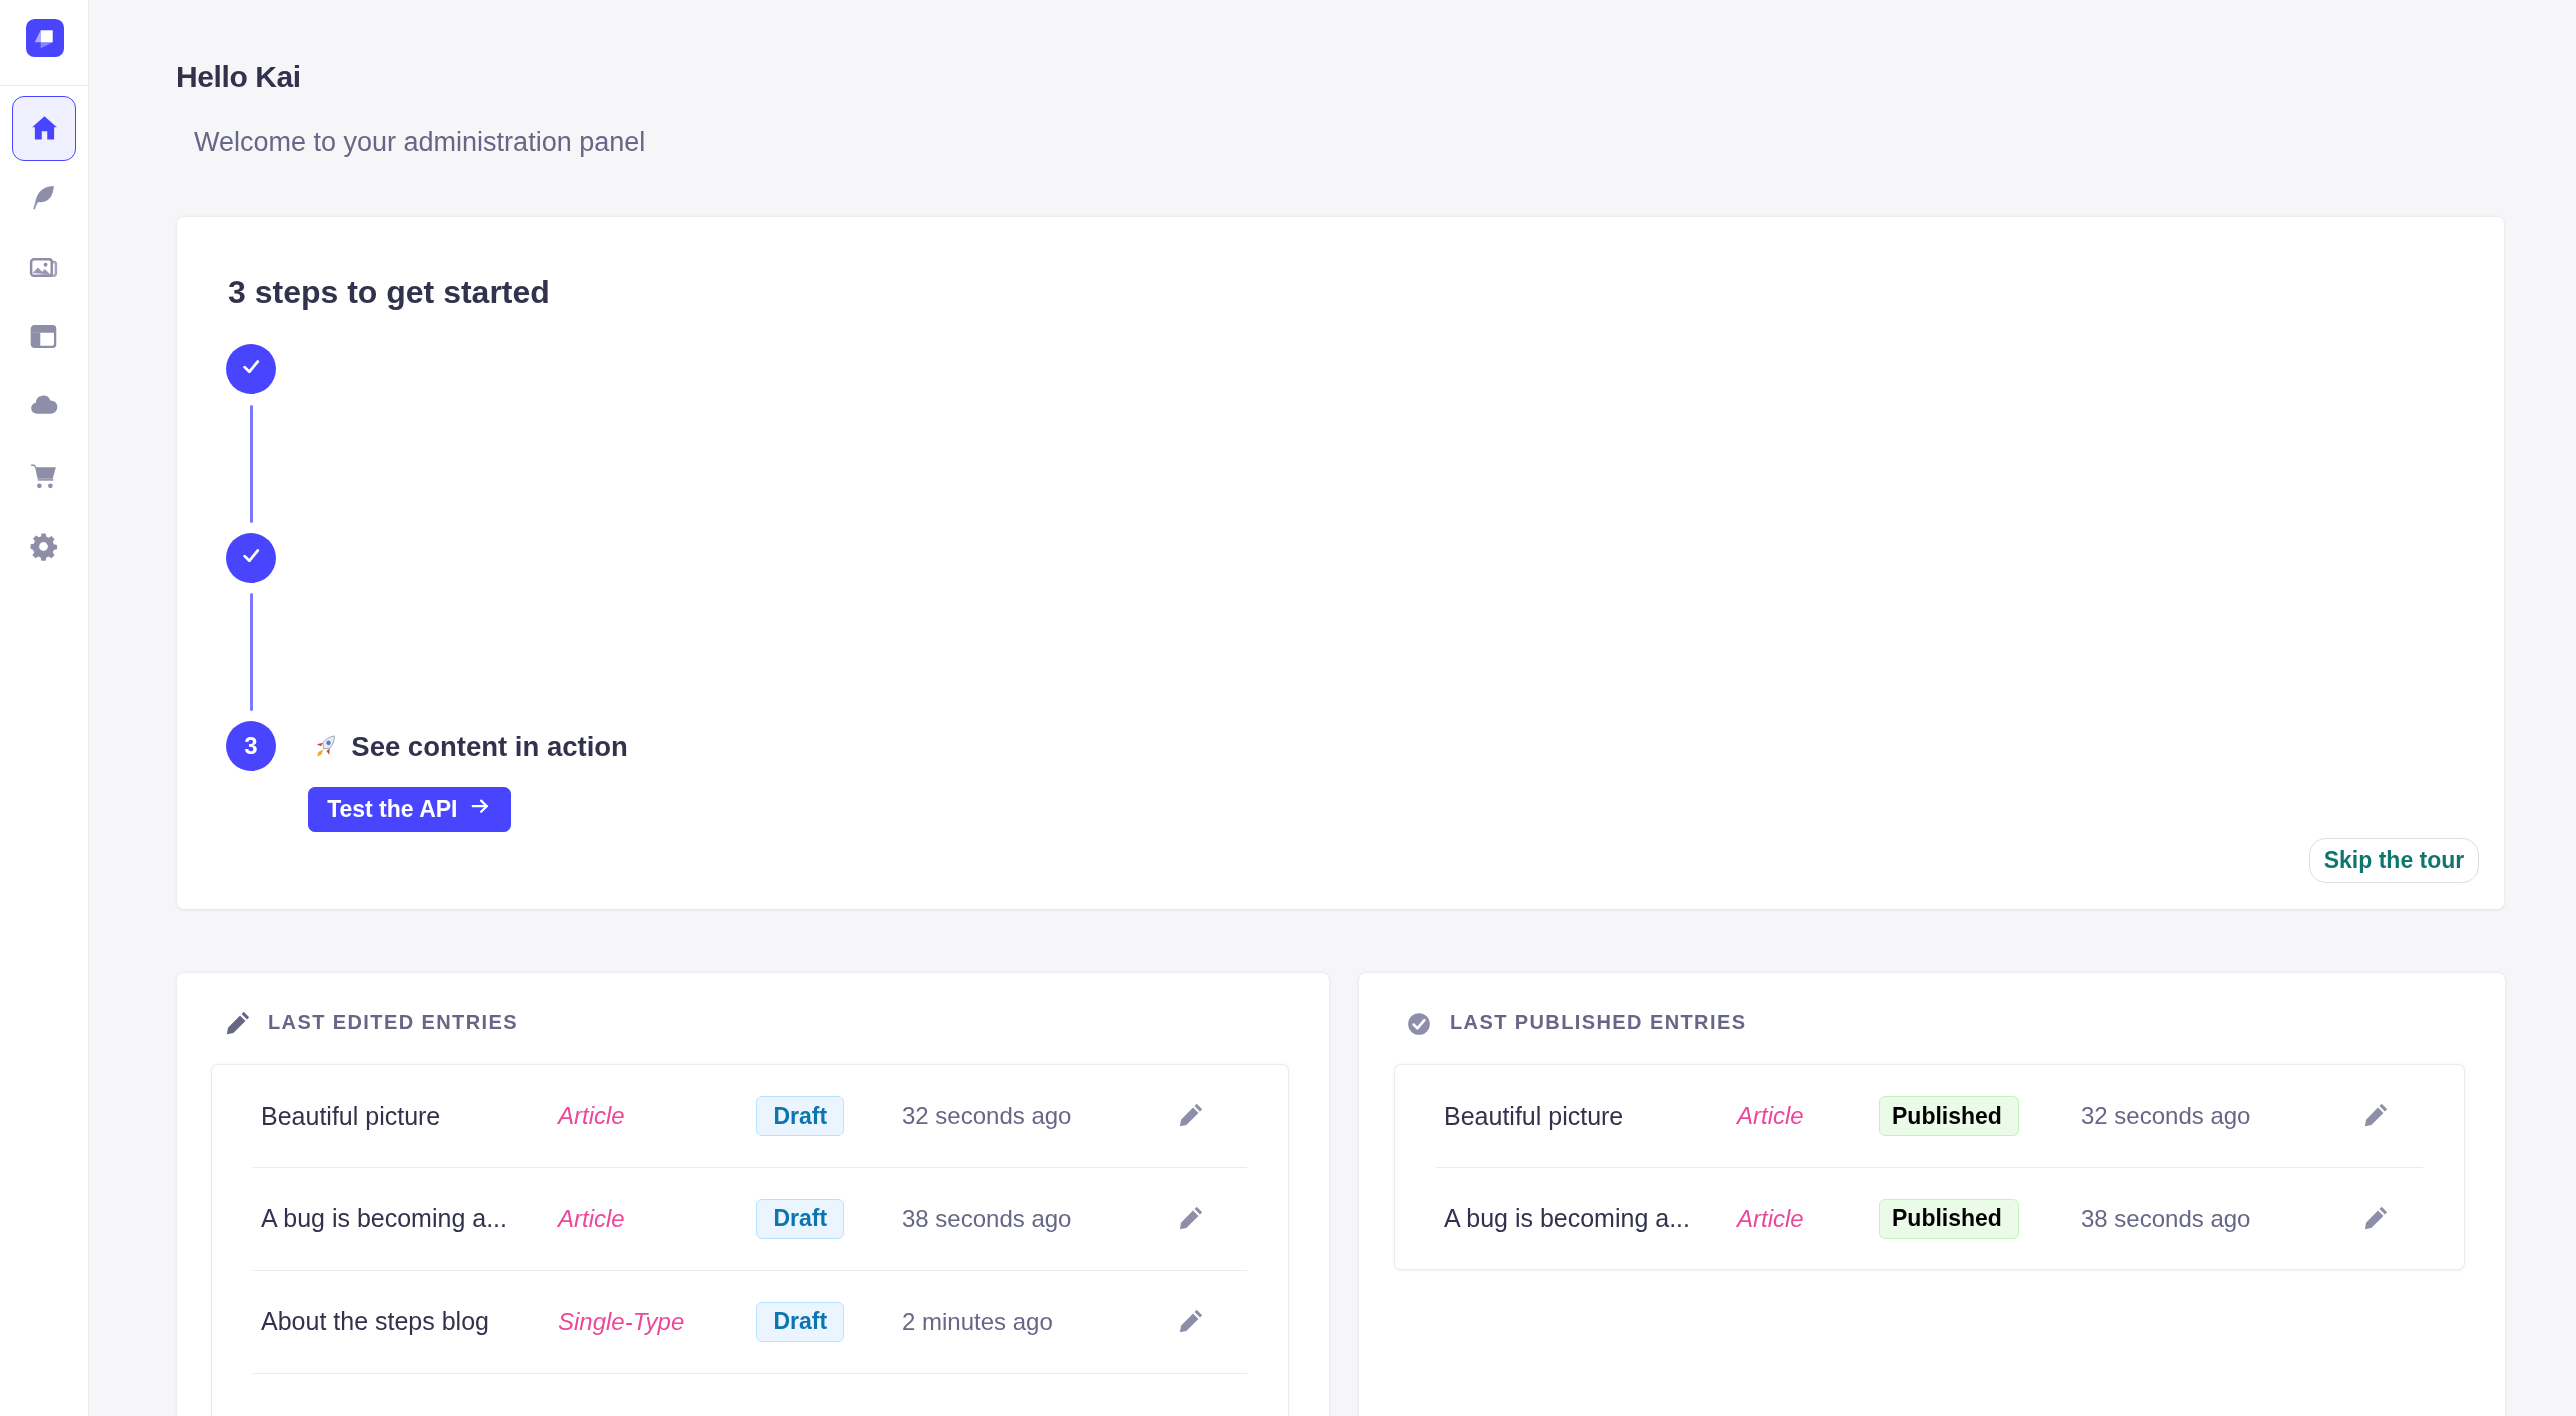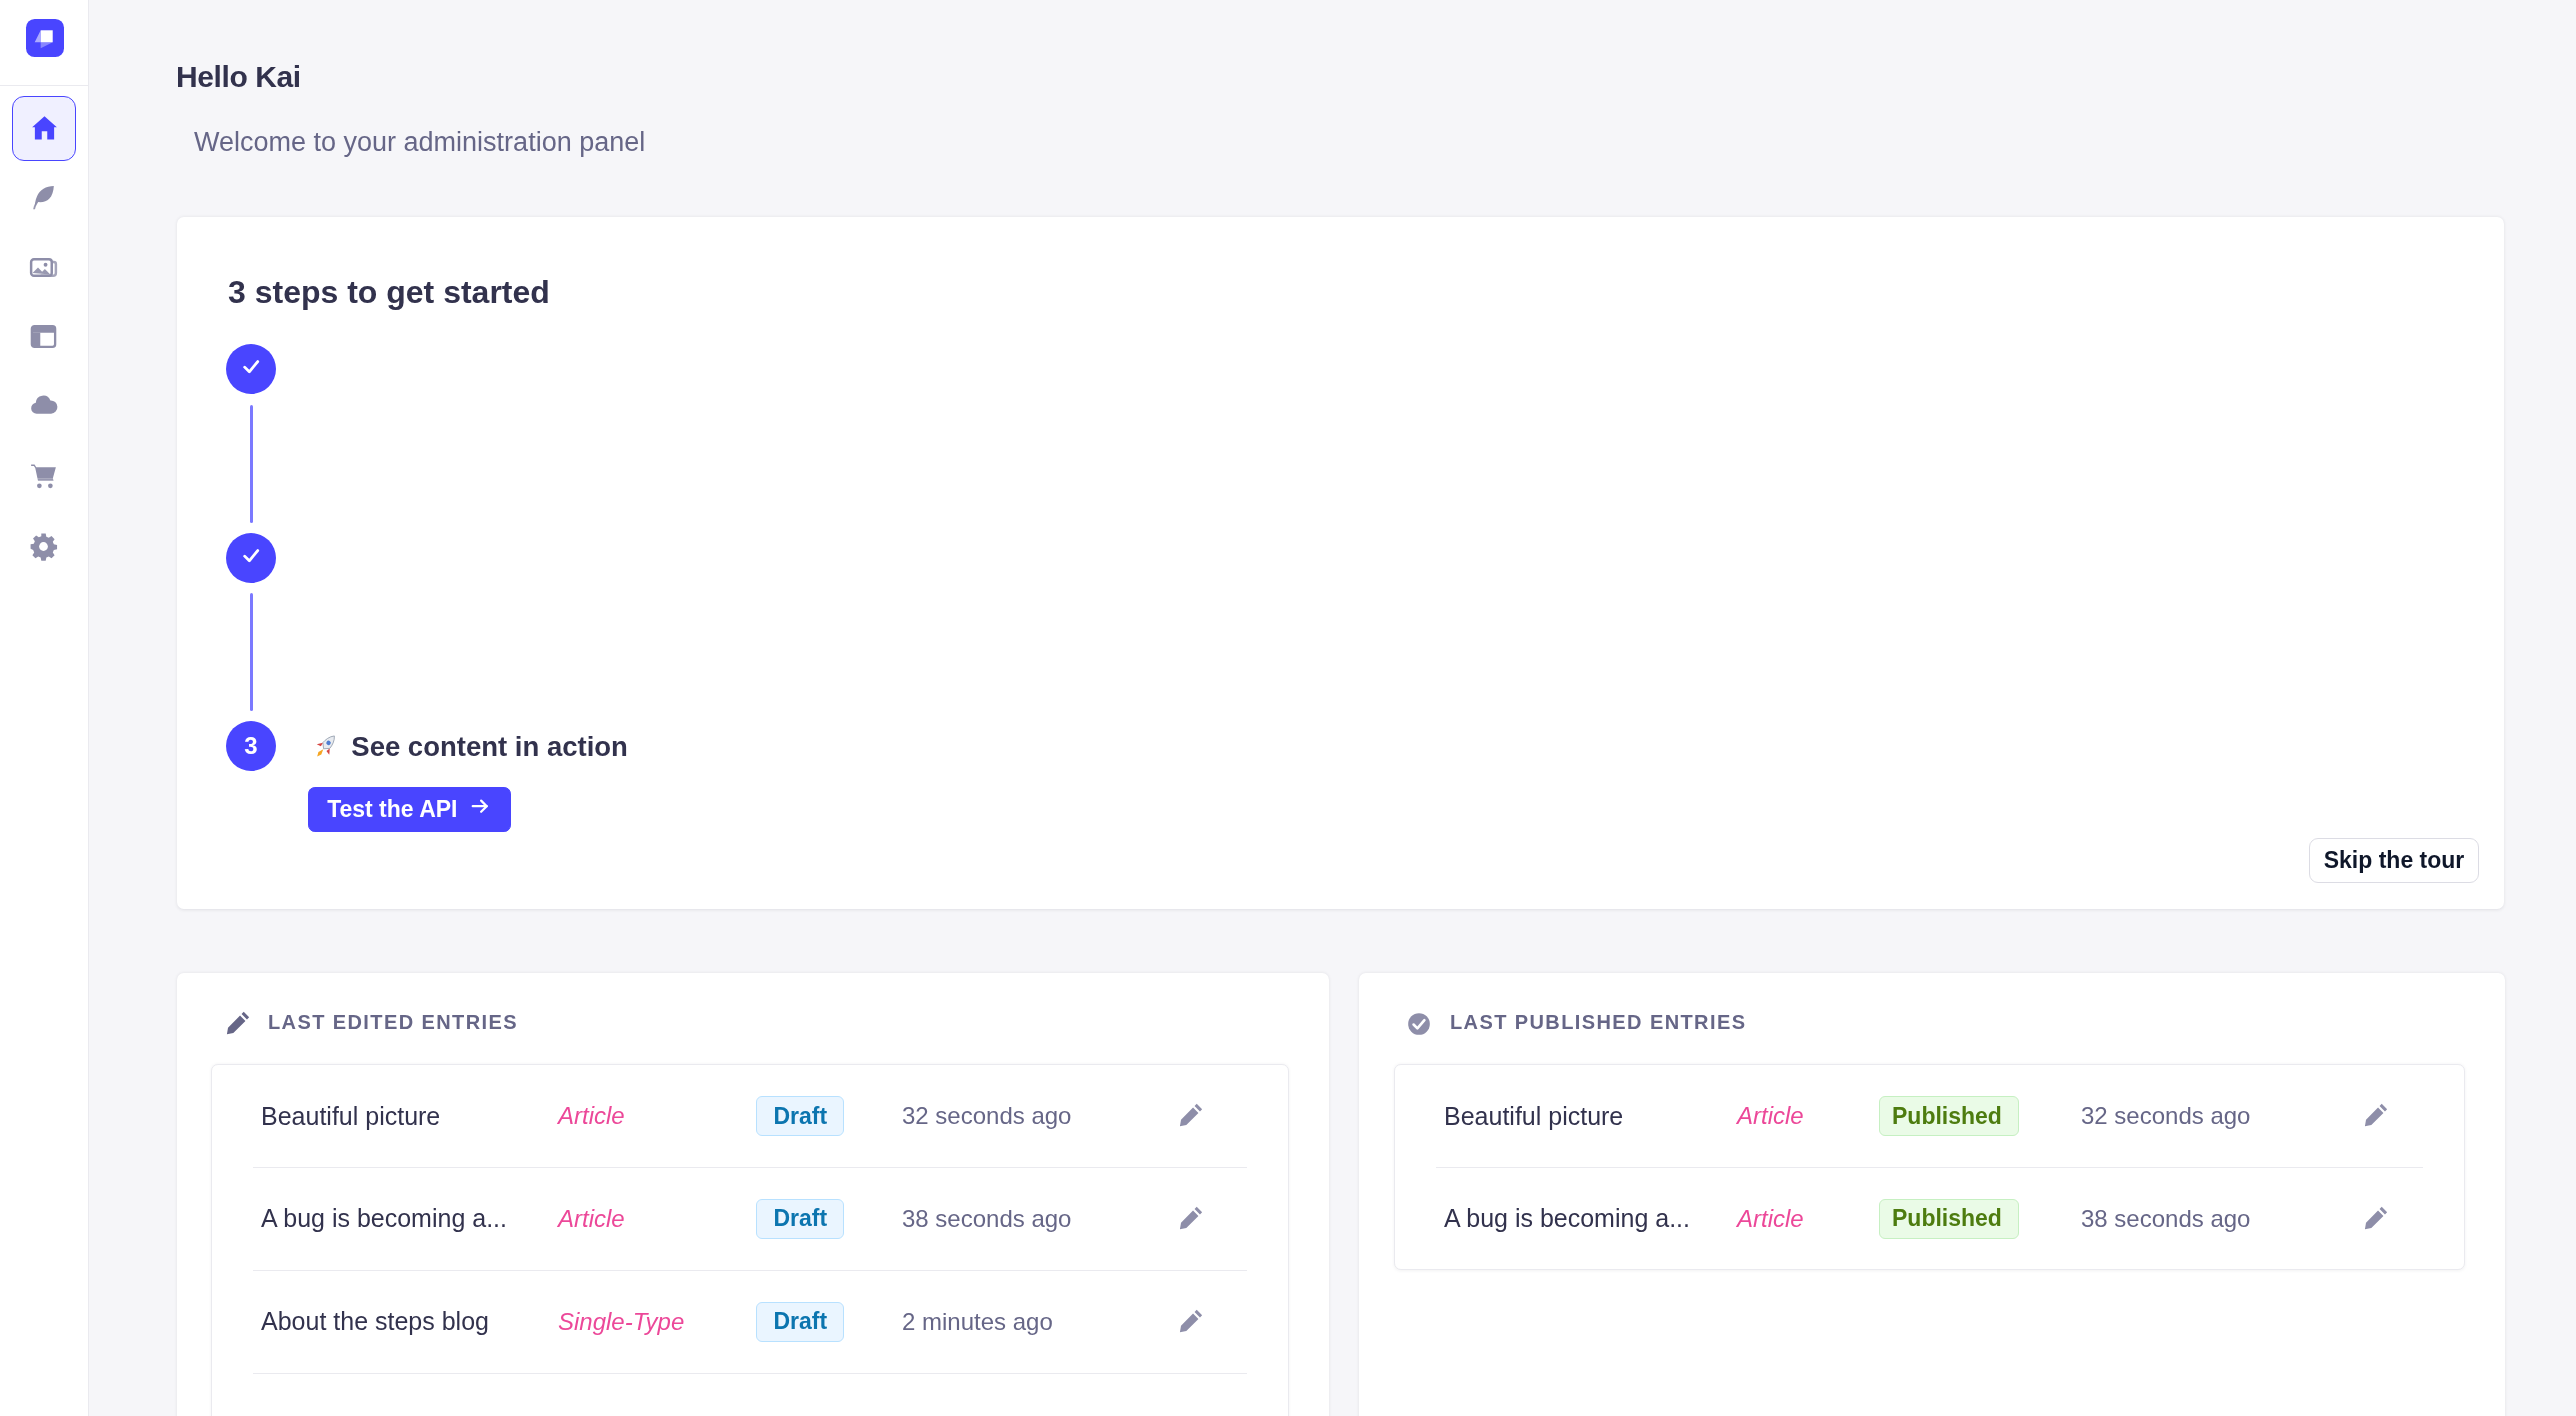--- a/index.html
+++ b/index.html
@@ -82,23 +82,23 @@
 
   .cta-btn {
     position:absolute; left:131px; top:570px; width:203px; height:45px;
     background:#4945FF; border:0.9px solid #4945FF; border-radius:6.9px;
     display:flex; align-items:center; justify-content:center; gap:12px;
     color:#FFFFFF; font-size:23px; font-weight:600; cursor:pointer;
     font-family:"Liberation Sans", sans-serif;
   }
   .skip-btn {
     position:absolute; left:2132px; top:621px; width:170px; height:45px;
-    background:#FFFFFF; border:0.9px solid #DCDCE4; border-radius:9px;
+    background:#FFFFFF; border:0.9px solid #DCDCE4; border-radius:17px;
     display:flex; align-items:center; justify-content:center;
-    color:#0f172a; font-size:23px; font-weight:600; cursor:pointer;
+    color:#0f766e; font-size:23px; font-weight:600; cursor:pointer;
     font-family:"Liberation Sans", sans-serif;
   }
 
   
   .panel {
     position:absolute; top:973px; height:482px;
     background:#FFFFFF; border-radius:6.9px;
     box-shadow:0 0.9px 3.4px rgba(33,33,52,0.1);
   }
   .panel-left  { left:177px;  width:1152px; }
@@ -132,21 +132,21 @@
   .tr .cell-title { width:293px; }
   .tr .cell-type  { width:142px; }
   .tr .cell-badge { width:202px; }
   .tr .cell-time  { width:275px; }
   .cell-badge { display:flex; }
   .badge {
     display:inline-block; padding:7.7px 16.4px; border-radius:6px;
     font-size:23px; font-weight:600; line-height:1;
   }
   .badge.draft     { background:#EAF5FF; border:0.9px solid #B8E1FF; color:#0C75AF; }
-  .badge.published { background:#EAFBE7; border:0.9px solid #C6F0C2; color:#4d7c0f;padding-left:12px; }
+  .badge.published { background:#EAFBE7; border:0.9px solid #C6F0C2; color:#000000;padding-left:12px; }
   .row-action {
     width:38px; height:38px; border:none; background:transparent; cursor:pointer;
     display:flex; align-items:center; justify-content:center;
   }
 </style>
 </head>
 <body>
 
 <nav class="sidebar">
   <div class="logo">

